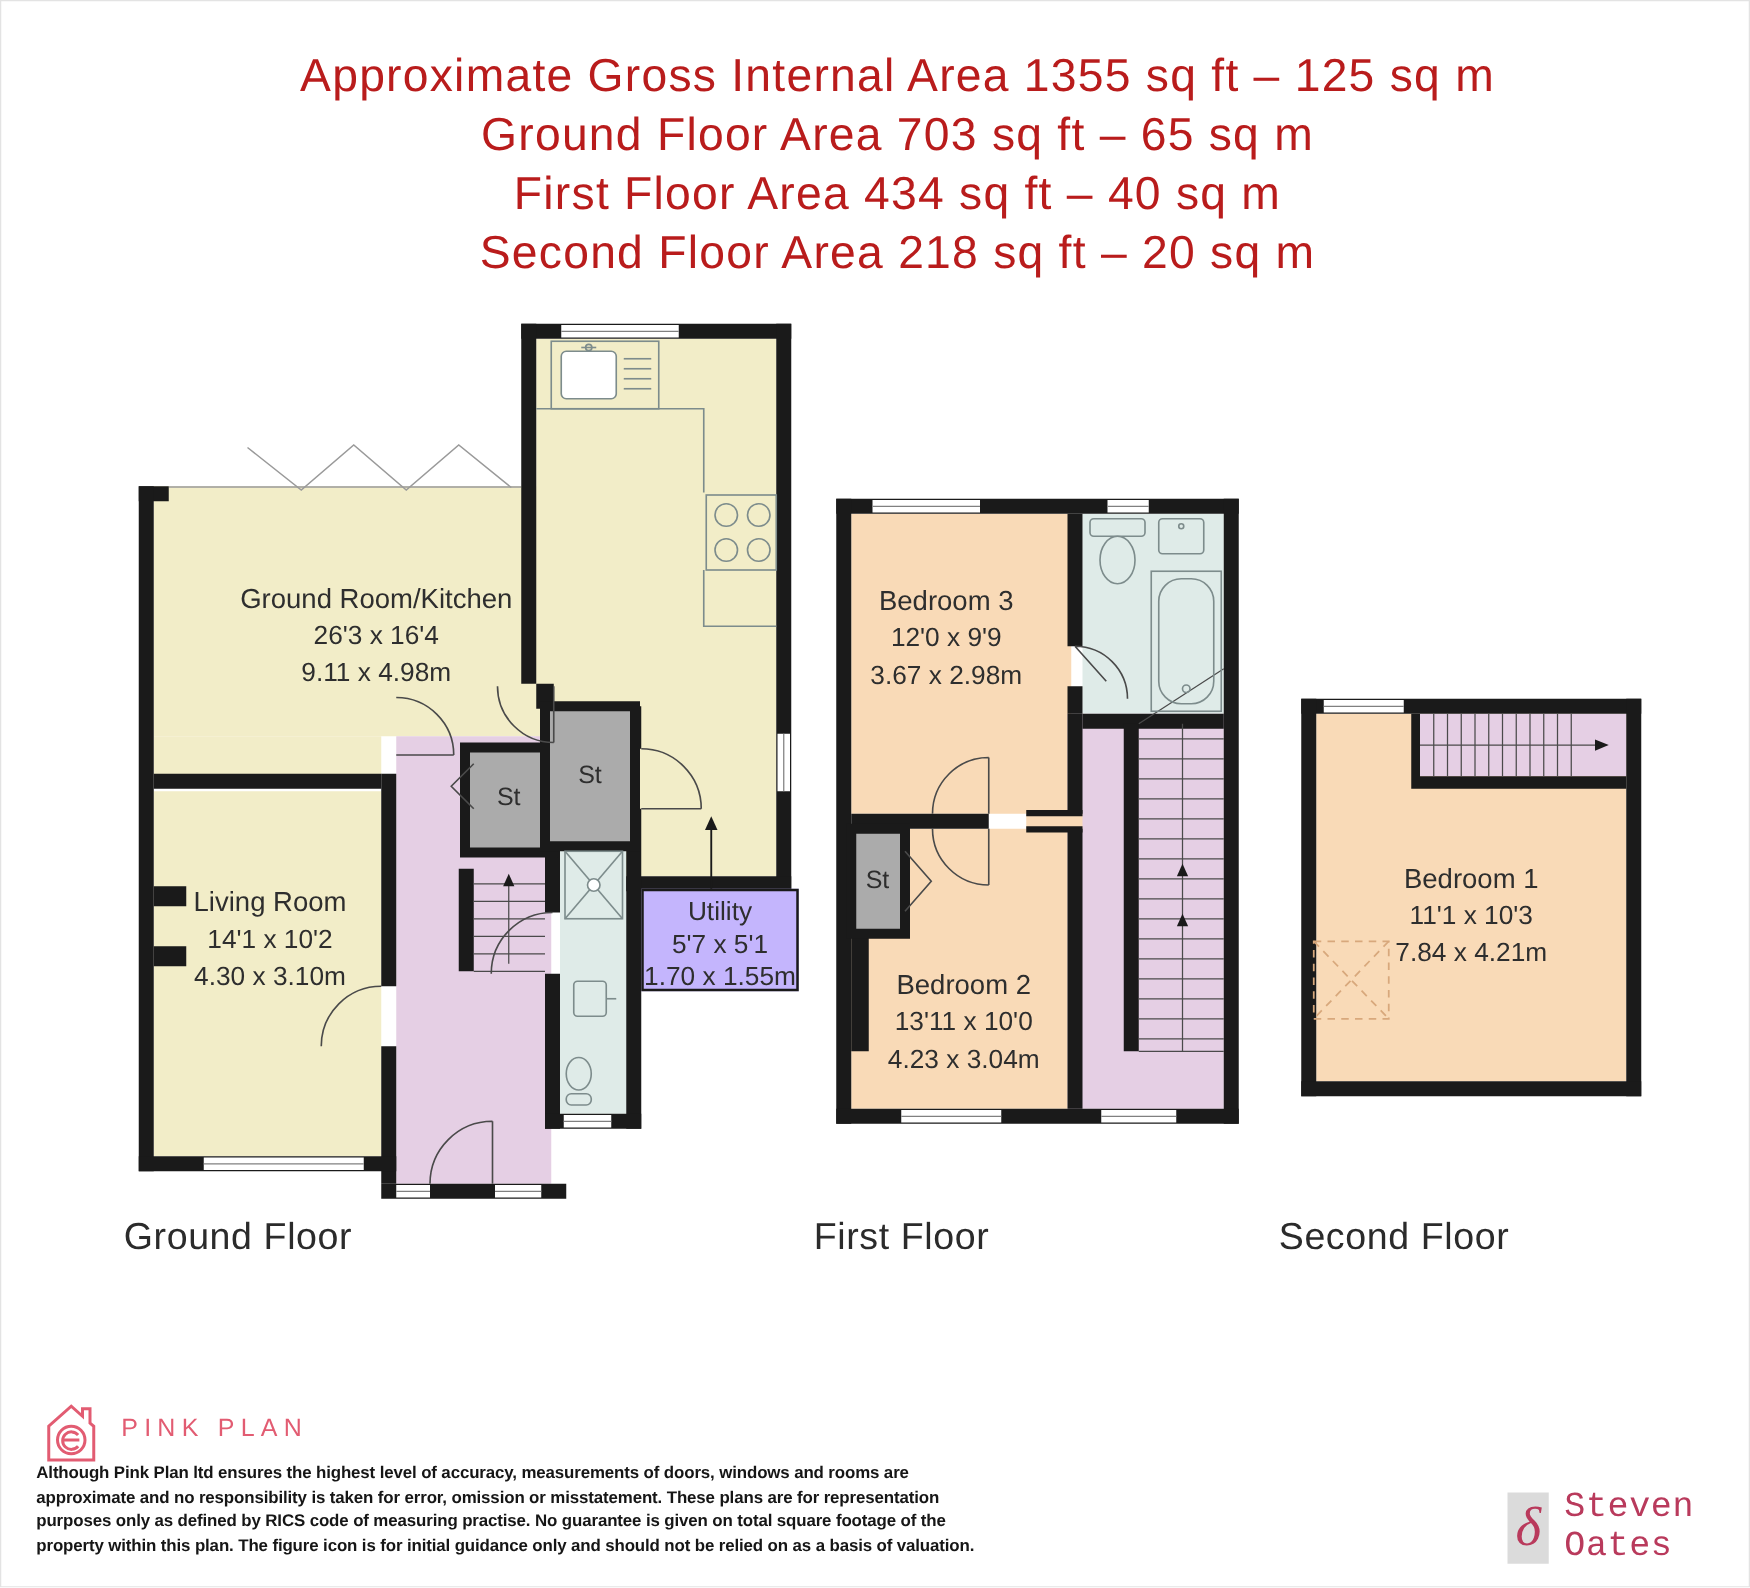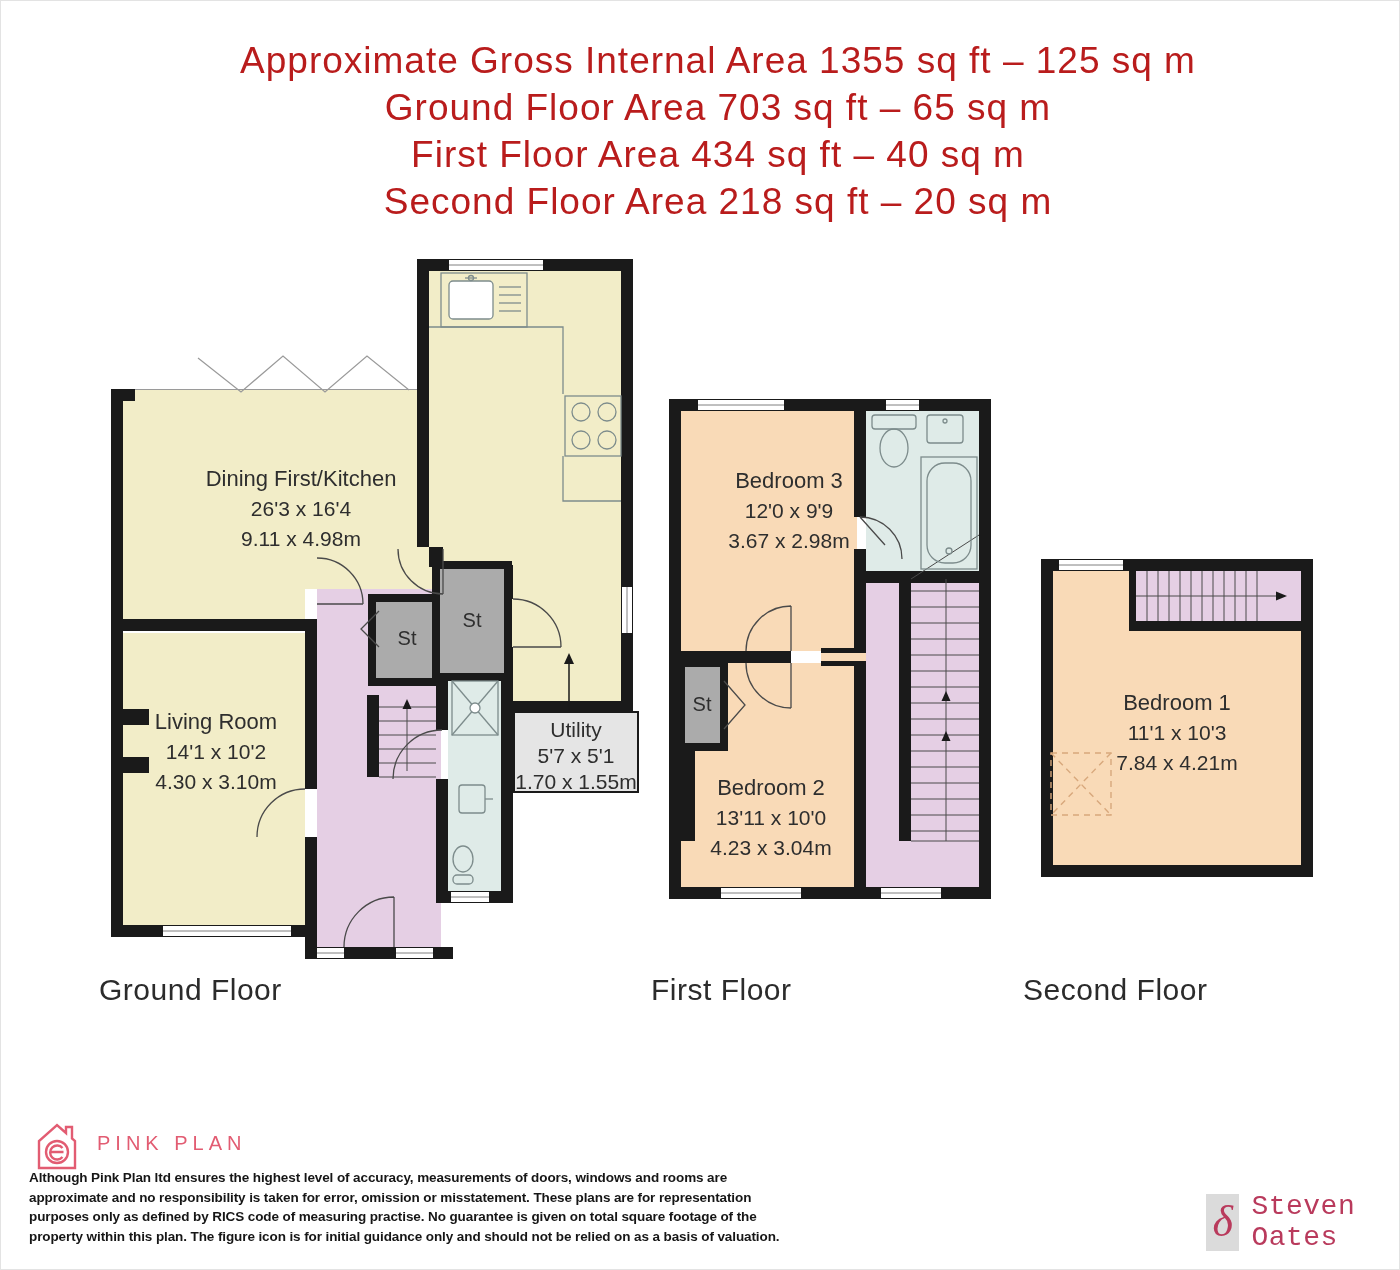--- a/index.html
+++ b/index.html
@@ -10,21 +10,21 @@
               font-size:37px;line-height:47px;font-weight:400;letter-spacing:1px;color:#b91c1c;}
   
   .plan{position:absolute;}
   .plan svg{position:absolute;left:0;top:0;overflow:visible;}
   
   .roomlabel{position:absolute;text-align:center;font-size:22px;line-height:30px;color:#2e2e2e;}
   .roomlabel .dims{font-size:21px;}
   .stlabel{position:absolute;text-align:center;font-size:20px;color:#2e2e2e;}
   .floorname{position:absolute;font-size:30px;color:#2b2b2b;letter-spacing:0.5px;}
   
-  #utility-box{position:absolute;left:402px;top:452px;width:126px;height:82px;background:#e5e5e5;
+  #utility-box{position:absolute;left:402px;top:452px;width:126px;height:82px;background:#c4b5fd;
                border:2px solid #1a1a1a;box-sizing:border-box;text-align:center;
                font-size:21px;line-height:26px;padding-top:4px;}
   
   .wall{fill:var(--walls);}
   .cream{fill:var(--cream);}
   .peach{fill:var(--peach);}
   .lav{fill:var(--lavender);}
   .blue{fill:var(--blue);}
   .greyfill{fill:var(--grey);}
   .win{fill:#ffffff;}
@@ -171,21 +171,21 @@
         <rect class="fx" x="348" y="526" width="26" height="28" rx="3"></rect>
         <line class="fx" x1="374" y1="540" x2="382" y2="540"></line>
       </g>
       <g>
         <ellipse class="fx" cx="352" cy="600" rx="10" ry="13"></ellipse>
         <rect class="fx" x="342" y="616" width="20" height="9" rx="4"></rect>
       </g>
     </svg>
 
     <div class="roomlabel" style="left:60px;top:205px;width:260px;">
-      <div>Dining First/Kitchen</div>
+      <div>Ground Room/Kitchen</div>
       <div class="dims">26'3 x 16'4</div>
       <div class="dims">9.11 x 4.98m</div>
     </div>
     <div class="roomlabel" style="left:15px;top:448px;width:180px;">
       <div>Living Room</div>
       <div class="dims">14'1 x 10'2</div>
       <div class="dims">4.30 x 3.10m</div>
     </div>
     <div class="stlabel" style="left:278px;top:368px;width:36px;">St</div>
     <div class="stlabel" style="left:343px;top:350px;width:36px;">St</div>
@@ -276,21 +276,21 @@
       <g>
         <rect class="fx" x="258" y="16" width="36" height="28" rx="3"></rect>
         <circle class="fx" cx="276" cy="22" r="2"></circle>
       </g>
       <g>
         <rect class="fx" x="252" y="58" width="56" height="112"></rect>
         <rect class="fx" x="258" y="64" width="44" height="100" rx="18"></rect>
         <circle class="fx" cx="280" cy="152" r="3"></circle>
       </g>
     </svg>
-    <div class="roomlabel" style="left:20px;top:67px;width:176px;padding-left:12px;">
+    <div class="roomlabel" style="left:0;top:67px;width:176px;">
       <div>Bedroom 3</div>
       <div class="dims">12'0 x 9'9</div>
       <div class="dims">3.67 x 2.98m</div>
     </div>
     <div class="roomlabel" style="left:14px;top:374px;width:176px;">
       <div>Bedroom 2</div>
       <div class="dims">13'11 x 10'0</div>
       <div class="dims">4.23 x 3.04m</div>
     </div>
     <div class="stlabel" style="left:15px;top:294px;width:36px;">St</div>

